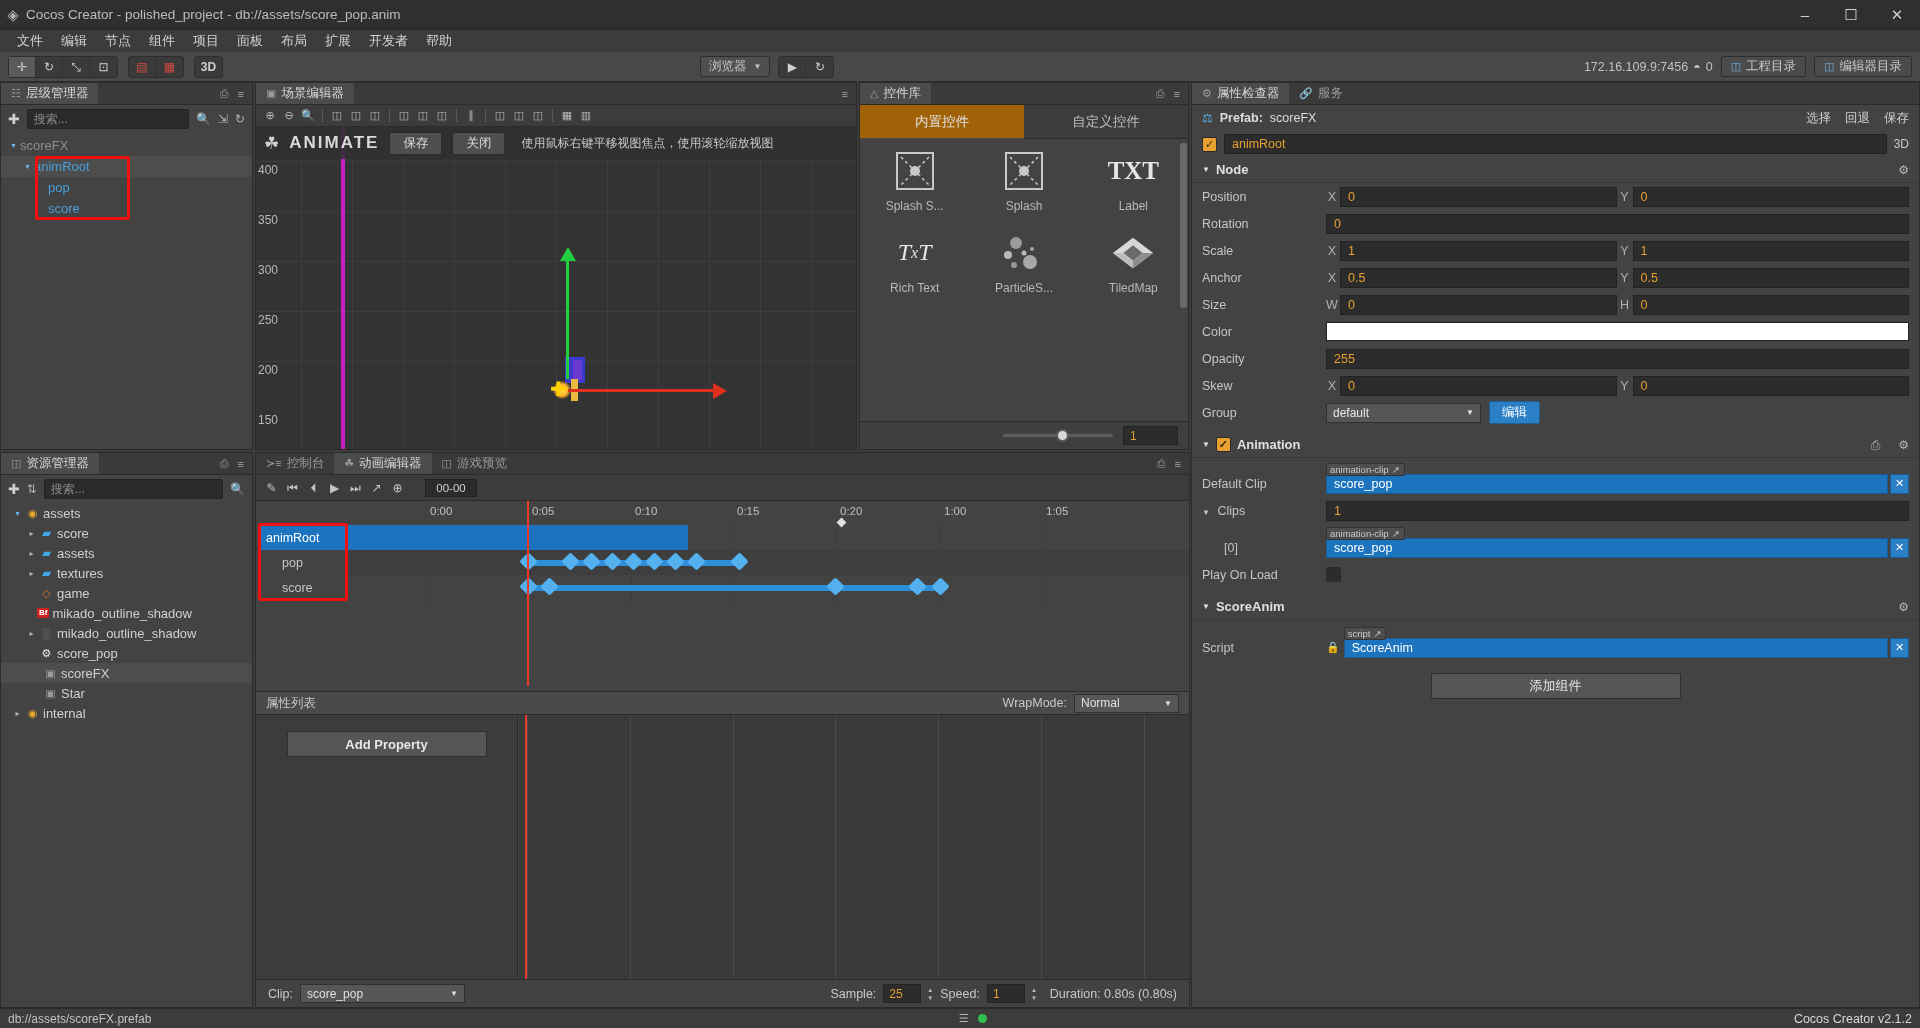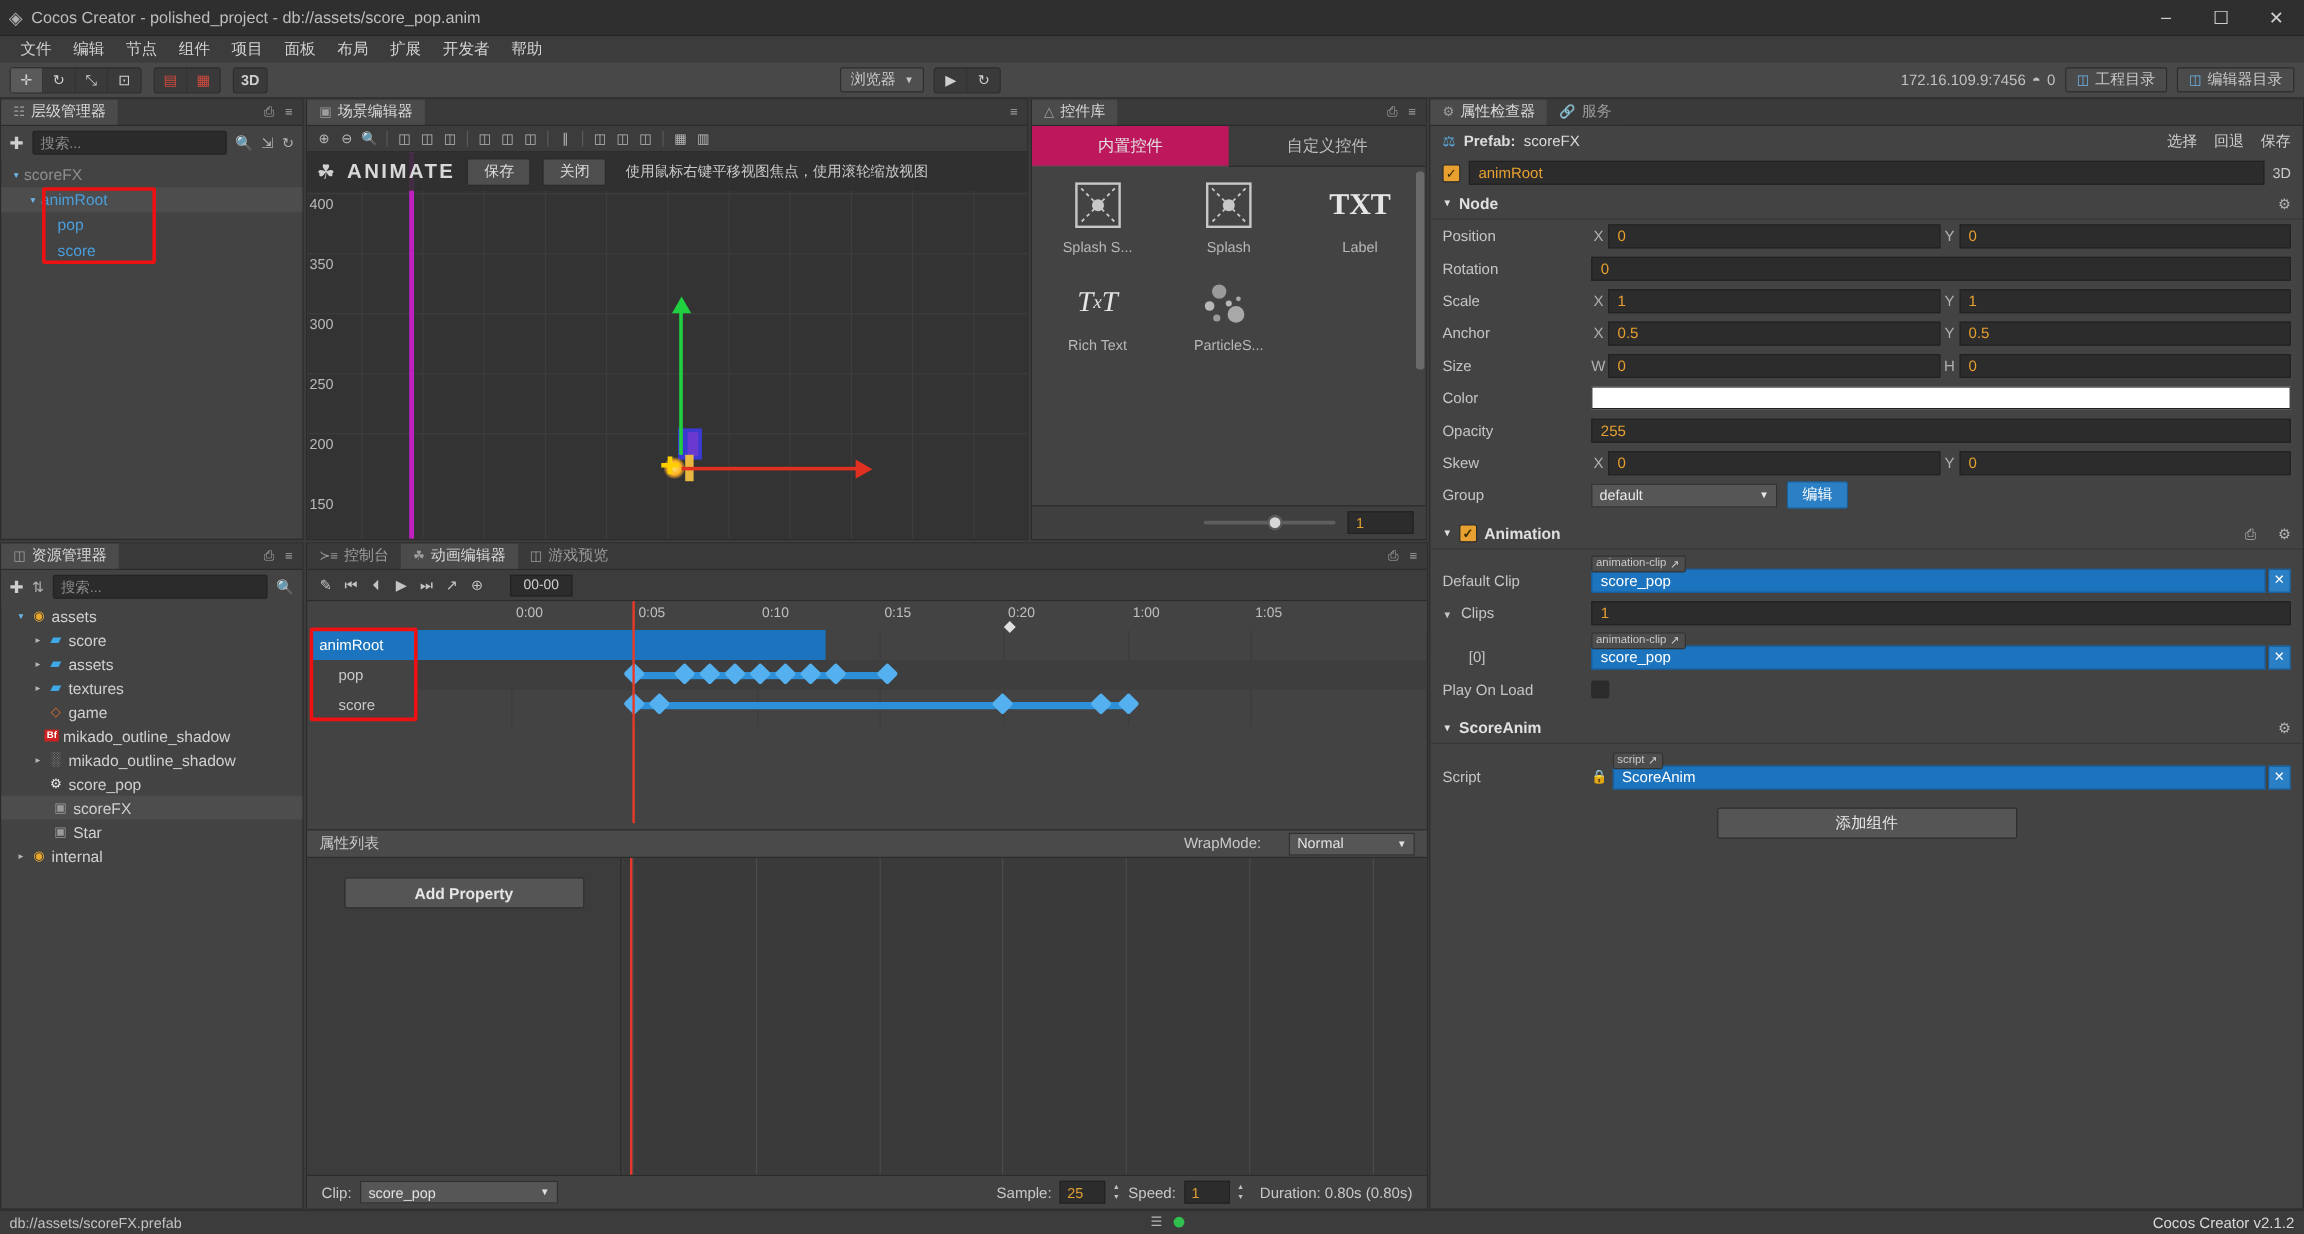--- a/index.html
+++ b/index.html
@@ -100,21 +100,21 @@
   .axis-y div { height: 50px; }
   .axis-x { position: absolute; left: 0; bottom: 2px; width: 100%; font-size: 12px; color: #b9b9b9; }
   .axis-x span { position: absolute; }
   .gridline-v { position: absolute; top: 0; bottom: 0; width: 1px; background: #3d3d3d; }
   .gridline-h { position: absolute; left: 0; right: 0; height: 1px; background: #3d3d3d; }
   
   #library { left: 859px; top: 0; width: 330px; height: 368px; }
   .lib-tabs { display: flex; height: 34px; }
   .lib-tab { flex: 1; display: flex; align-items: center; justify-content: center; font-size: 13.5px;
              background: #3c3c3c; color: #bdbdbd; border-bottom: 1px solid #2b2b2b; }
-  .lib-tab.active { background: #be185d; color: #e2e2e2; border-bottom: 1px solid #4b4b4b; }
+  .lib-tab.active { background: #a16207; color: #e2e2e2; border-bottom: 1px solid #4b4b4b; }
   .lib-section { font-size: 14px; color: #d6d6d6; padding: 12px 0 6px 14px; }
   .lib-grid { display: grid; grid-template-columns: repeat(3, 1fr); }
   .lib-item { height: 82px; display: flex; flex-direction: column; align-items: center; justify-content: center; gap: 5px; }
   .lib-ico { width: 46px; height: 46px; display: flex; align-items: center; justify-content: center; color: #d8d8d8; }
   .lib-name { font-size: 12px; color: #b8b8b8; }
   .lib-footer { position: absolute; left: 0; right: 0; bottom: 0; height: 28px; background: #3f3f3f;
                 border-top: 1px solid #2b2b2b; display: flex; align-items: center; justify-content: flex-end;
                 gap: 10px; padding-right: 10px; }
   .slider { width: 110px; height: 3px; background: #5e5e5e; position: relative; border-radius: 2px; }
   .sknob { position: absolute; left: 48%; top: -5px; width: 13px; height: 13px; border-radius: 50%;
@@ -138,21 +138,21 @@
   .tl-track { height: 25px; position: relative; }
   .tl-track.hdr { background: #1b74bd; }
   .tl-track.alt { background: #3e3e3e; }
   .tl-bar { position: absolute; top: 10px; height: 6px; background: #2d8fd8; }
   .kf { position: absolute; top: 5px; width: 13px; height: 13px; background: #54b0ee;
         transform: rotate(45deg); border-radius: 2px; }
   .playhead { position: absolute; top: 0; bottom: 0; width: 2px; background: #e83a2a; z-index: 9; }
   .proplist-bar { position: absolute; left: 0; right: 0; top: 238px; height: 24px; background: #4a4a4a;
                   display: flex; align-items: center; padding: 0 10px; border-top: 1px solid #2b2b2b;
                   border-bottom: 1px solid #2b2b2b; font-size: 12.5px; }
-  .wrapmode { margin-left: auto; display: flex; align-items: center; gap: 23px; justify-content: space-between; }
+  .wrapmode { margin-left: auto; display: flex; align-items: center; gap: 7px; justify-content: space-between; }
   .dropdown { width: 105px; height: 19px; background: #565656; border: 1px solid #303030; font-size: 12px;
               color: #e0e0e0; display: flex; align-items: center; padding: 0 6px; }
   .dropdown .ca { margin-left: auto; font-size: 8px; }
   .addprop-area { position: absolute; left: 0; top: 262px; width: 262px; bottom: 28px; background: #3c3c3c;
                   border-right: 1px solid #2b2b2b; display: flex; justify-content: center; padding-top: 16px; }
   .addprop-btn { width: 200px; height: 26px; background: #555555; border: 1px solid #2e2e2e; border-radius: 2px;
                  display: flex; align-items: center; justify-content: center; font-size: 13px;
                  font-weight: bold; color: #e6e6e6; }
   .anim-footer { position: absolute; left: 0; right: 0; bottom: 0; height: 28px; background: #424242;
                  border-top: 1px solid #2b2b2b; display: flex; align-items: center; gap: 7px; padding: 0 12px;
@@ -547,20 +547,31 @@
             <circle cx="14" cy="12" r="6" fill="#9a9a9a"></circle>
             <circle cx="6" cy="24" r="4" fill="#b8b8b8"></circle>
             <circle cx="22" cy="22" r="2.5" fill="#b8b8b8"></circle>
             <circle cx="30" cy="18" r="2" fill="#a8a8a8"></circle>
             <circle cx="28" cy="31" r="7" fill="#a8a8a8"></circle>
             <circle cx="12" cy="34" r="3" fill="#9a9a9a"></circle>
           </svg>
         </div>
         <div class="lib-name">ParticleS...</div>
       </div>
+      <div class="lib-item">
+        <div class="lib-ico">
+          <svg width="48" height="44" viewBox="0 0 48 44">
+            <polygon points="24,6 45,22 24,38 3,22" fill="#d8d8d8"></polygon>
+            <polygon points="24,14 34,22 24,30 14,22" fill="#6a6a6a"></polygon>
+            <polygon points="14,22 24,30 24,38 3,22" fill="#bdbdbd"></polygon>
+            <polygon points="34,22 45,22 24,38 24,30" fill="#8d8d8d"></polygon>
+          </svg>
+        </div>
+        <div class="lib-name">TiledMap</div>
+      </div>
     </div>
     <div class="scrollv" style="top:60px;height:165px;"></div>
     <div class="lib-footer">
       <div class="slider">
         <div class="sknob"></div>
       </div>
       <div class="numbox">1</div>
     </div>
   </div>
 

